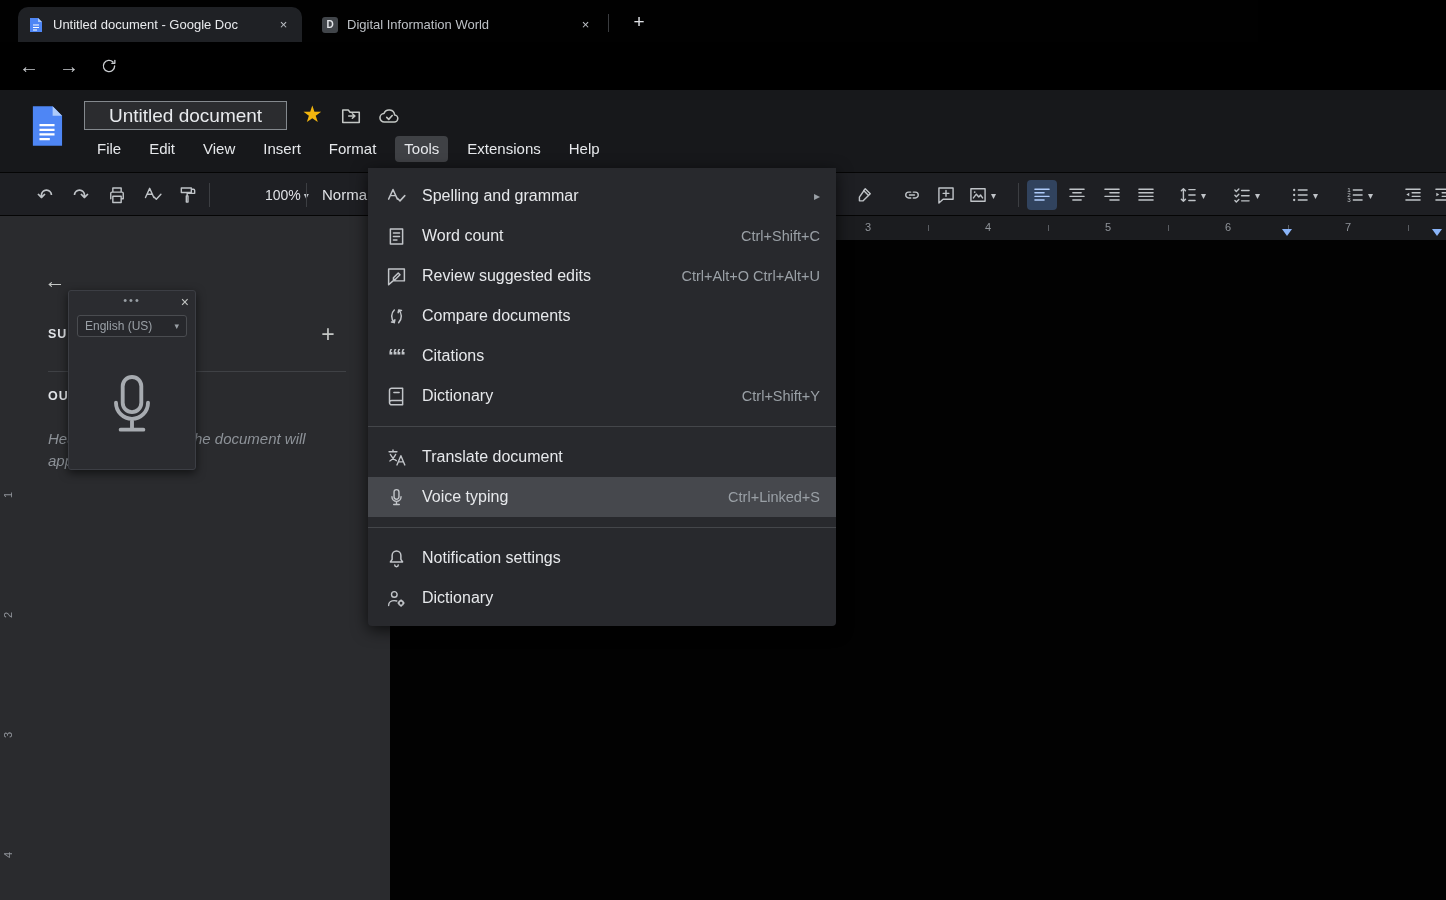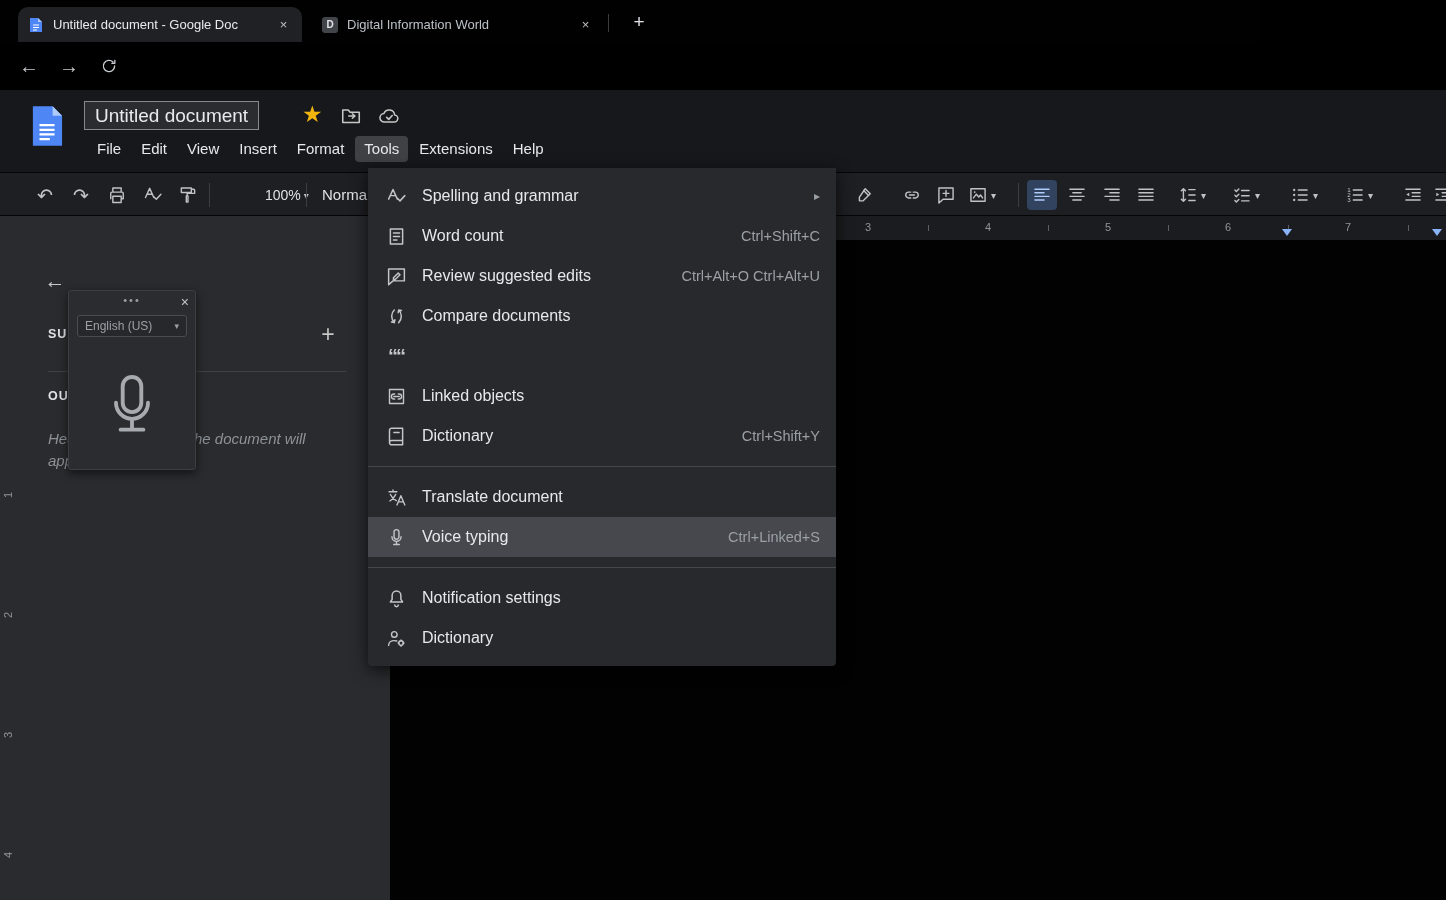--- a/index.html
+++ b/index.html
@@ -22,24 +22,24 @@
   .navbar{position:absolute;left:0;top:42px;width:1446px;height:48px;background:#000;}
   .navbtn{position:absolute;top:9px;width:30px;height:30px;display:flex;align-items:center;justify-content:center;color:#c8cbcf;font-size:20px;border-radius:50%;}
   .urlbar{position:absolute;left:135px;top:49px;width:1303px;height:34px;background:#1d1e21;border-radius:17px;display:flex;align-items:center;padding:0 14px;box-sizing:border-box;}
   .urlbar .globe{width:17px;height:17px;color:#9aa0a6;margin-right:10px;flex:0 0 auto;}
   .url-host{font-size:15px;color:#e8eaed;}
   .url-path{font-size:15px;color:#9aa0a6;}
 
   
   .dheader{position:absolute;left:0;top:90px;width:1446px;height:82px;background:#17181b;}
   .docicon{position:absolute;left:31px;top:14px;width:32px;height:44px;}
-  .title-box{position:absolute;left:84px;top:11px;height:29px;padding:0 10px;background:#2b2c2f;border:1px solid #84898e;display:flex;align-items:center;font-size:19px;color:#e8eaed;box-sizing:border-box;}
+  .title-box{position:absolute;left:84px;top:11px;height:29px;padding:0 24px;background:#2b2c2f;border:1px solid #84898e;display:flex;align-items:center;font-size:19px;color:#e8eaed;box-sizing:border-box;}
   .star{position:absolute;left:302px;top:10px;font-size:23px;color:#f2b50e;line-height:28px;}
   .hicon{position:absolute;top:15px;width:22px;height:22px;color:#c4c7c5;}
-  .menubar{position:absolute;left:88px;top:46px;display:flex;gap:2px;justify-content:space-between;}
+  .menubar{position:absolute;left:88px;top:46px;display:flex;gap:10px;justify-content:space-between;}
   .mitem{font-size:15px;color:#e6e8eb;padding:4px 9px;border-radius:4px;line-height:18px;}
   .mitem.open{background:#3f4145;}
 
   
   .toolbar{position:absolute;left:0;top:172px;width:1446px;height:44px;background:#1e1f23;border-top:1px solid #050505;border-bottom:1px solid #050505;box-sizing:border-box;}
   .tbtn{position:absolute;top:7px;width:30px;height:30px;display:flex;align-items:center;justify-content:center;color:#bfc3c7;border-radius:4px;}
   .tbtn svg{width:20px;height:20px;}
   .tbtn.glyph{font-size:19px;}
   .tbtn.active{background:#31435e;color:#aecbfa;}
   .tsep{position:absolute;top:10px;width:1px;height:24px;background:#3c3e42;}
@@ -347,28 +347,21 @@
     <div class="dd-row">
       <span class="ic">
           <svg viewBox="0 0 24 24" fill="none" stroke="currentColor" stroke-width="1.7" stroke-linecap="round" stroke-linejoin="round">
             <path d="M9.5 4.5C5.5 8 5.5 15 9.5 19M14.5 4.5c4 3.5 4 10.5 0 14.5M9.5 19l-3.2-.6M9.5 19l.6-3.2M14.5 4.5l3.2.6M14.5 4.5l-.6 3.2"></path>
           </svg>
         </span>
       <span class="lbl">Compare documents</span>
     </div>
     <div class="dd-row">
       <span class="ic qt">““</span>
-    </div>
-    <div class="dd-row">
-      <span class="ic">
-          <svg viewBox="0 0 24 24" fill="none" stroke="currentColor" stroke-width="1.6" stroke-linecap="round" stroke-linejoin="round">
-            <path d="M4 4h16v16H4zM8.8 12h6.4M10 9.2H9a2.8 2.8 0 0 0 0 5.6h1M14 9.2h1a2.8 2.8 0 0 1 0 5.6h-1"></path>
-          </svg>
-        </span>
-      <span class="lbl">Linked objects</span>
+      <span class="lbl">Citations</span>
     </div>
     <div class="dd-row">
       <span class="ic">
           <svg viewBox="0 0 24 24" fill="none" stroke="currentColor" stroke-width="1.7" stroke-linecap="round" stroke-linejoin="round">
             <path d="M6.5 2.5H19v19H6.5A2.5 2.5 0 0 1 4 19V5a2.5 2.5 0 0 1 2.5-2.5zM4 19a2.5 2.5 0 0 1 2.5-2.5H19M9 7.5h6"></path>
           </svg>
         </span>
       <span class="lbl">Dictionary</span>
       <span class="sc">Ctrl+Shift+Y</span>
     </div>

